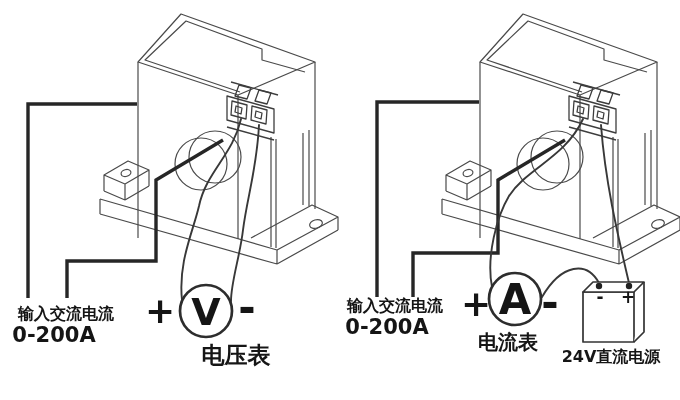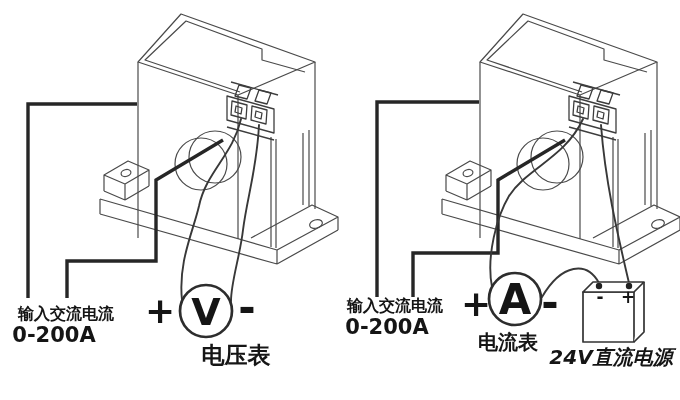--- a/index.html
+++ b/index.html
@@ -116,14 +116,14 @@
 
   <div class="lbl" style="left:395px;top:306px;font-size:16px;">输入交流电流</div>
   <div class="lbl" style="left:387px;top:327px;font-size:21px;">0-200A</div>
   <div class="lbl" style="left:476px;top:304px;font-size:36px;">+</div>
   <div class="lbl" style="left:515px;top:300px;font-size:42px;">A</div>
   <div class="lbl" style="left:550px;top:303px;font-size:42px;">-</div>
   <div class="lbl" style="left:508px;top:342px;font-size:20px;font-family:Liberation Serif, serif;">电流表</div>
 
   <div class="lbl" style="left:600px;top:297px;font-size:17px;">-</div>
   <div class="lbl" style="left:628px;top:297px;font-size:17px;">+</div>
-  <div class="lbl" style="left:611px;top:357px;font-size:20px;font-style:italic;">24V直流电源</div>
+  <div class="lbl" style="left:611px;top:357px;font-size:16px;">24V直流电源</div>
 </div>
 
 </body></html>

